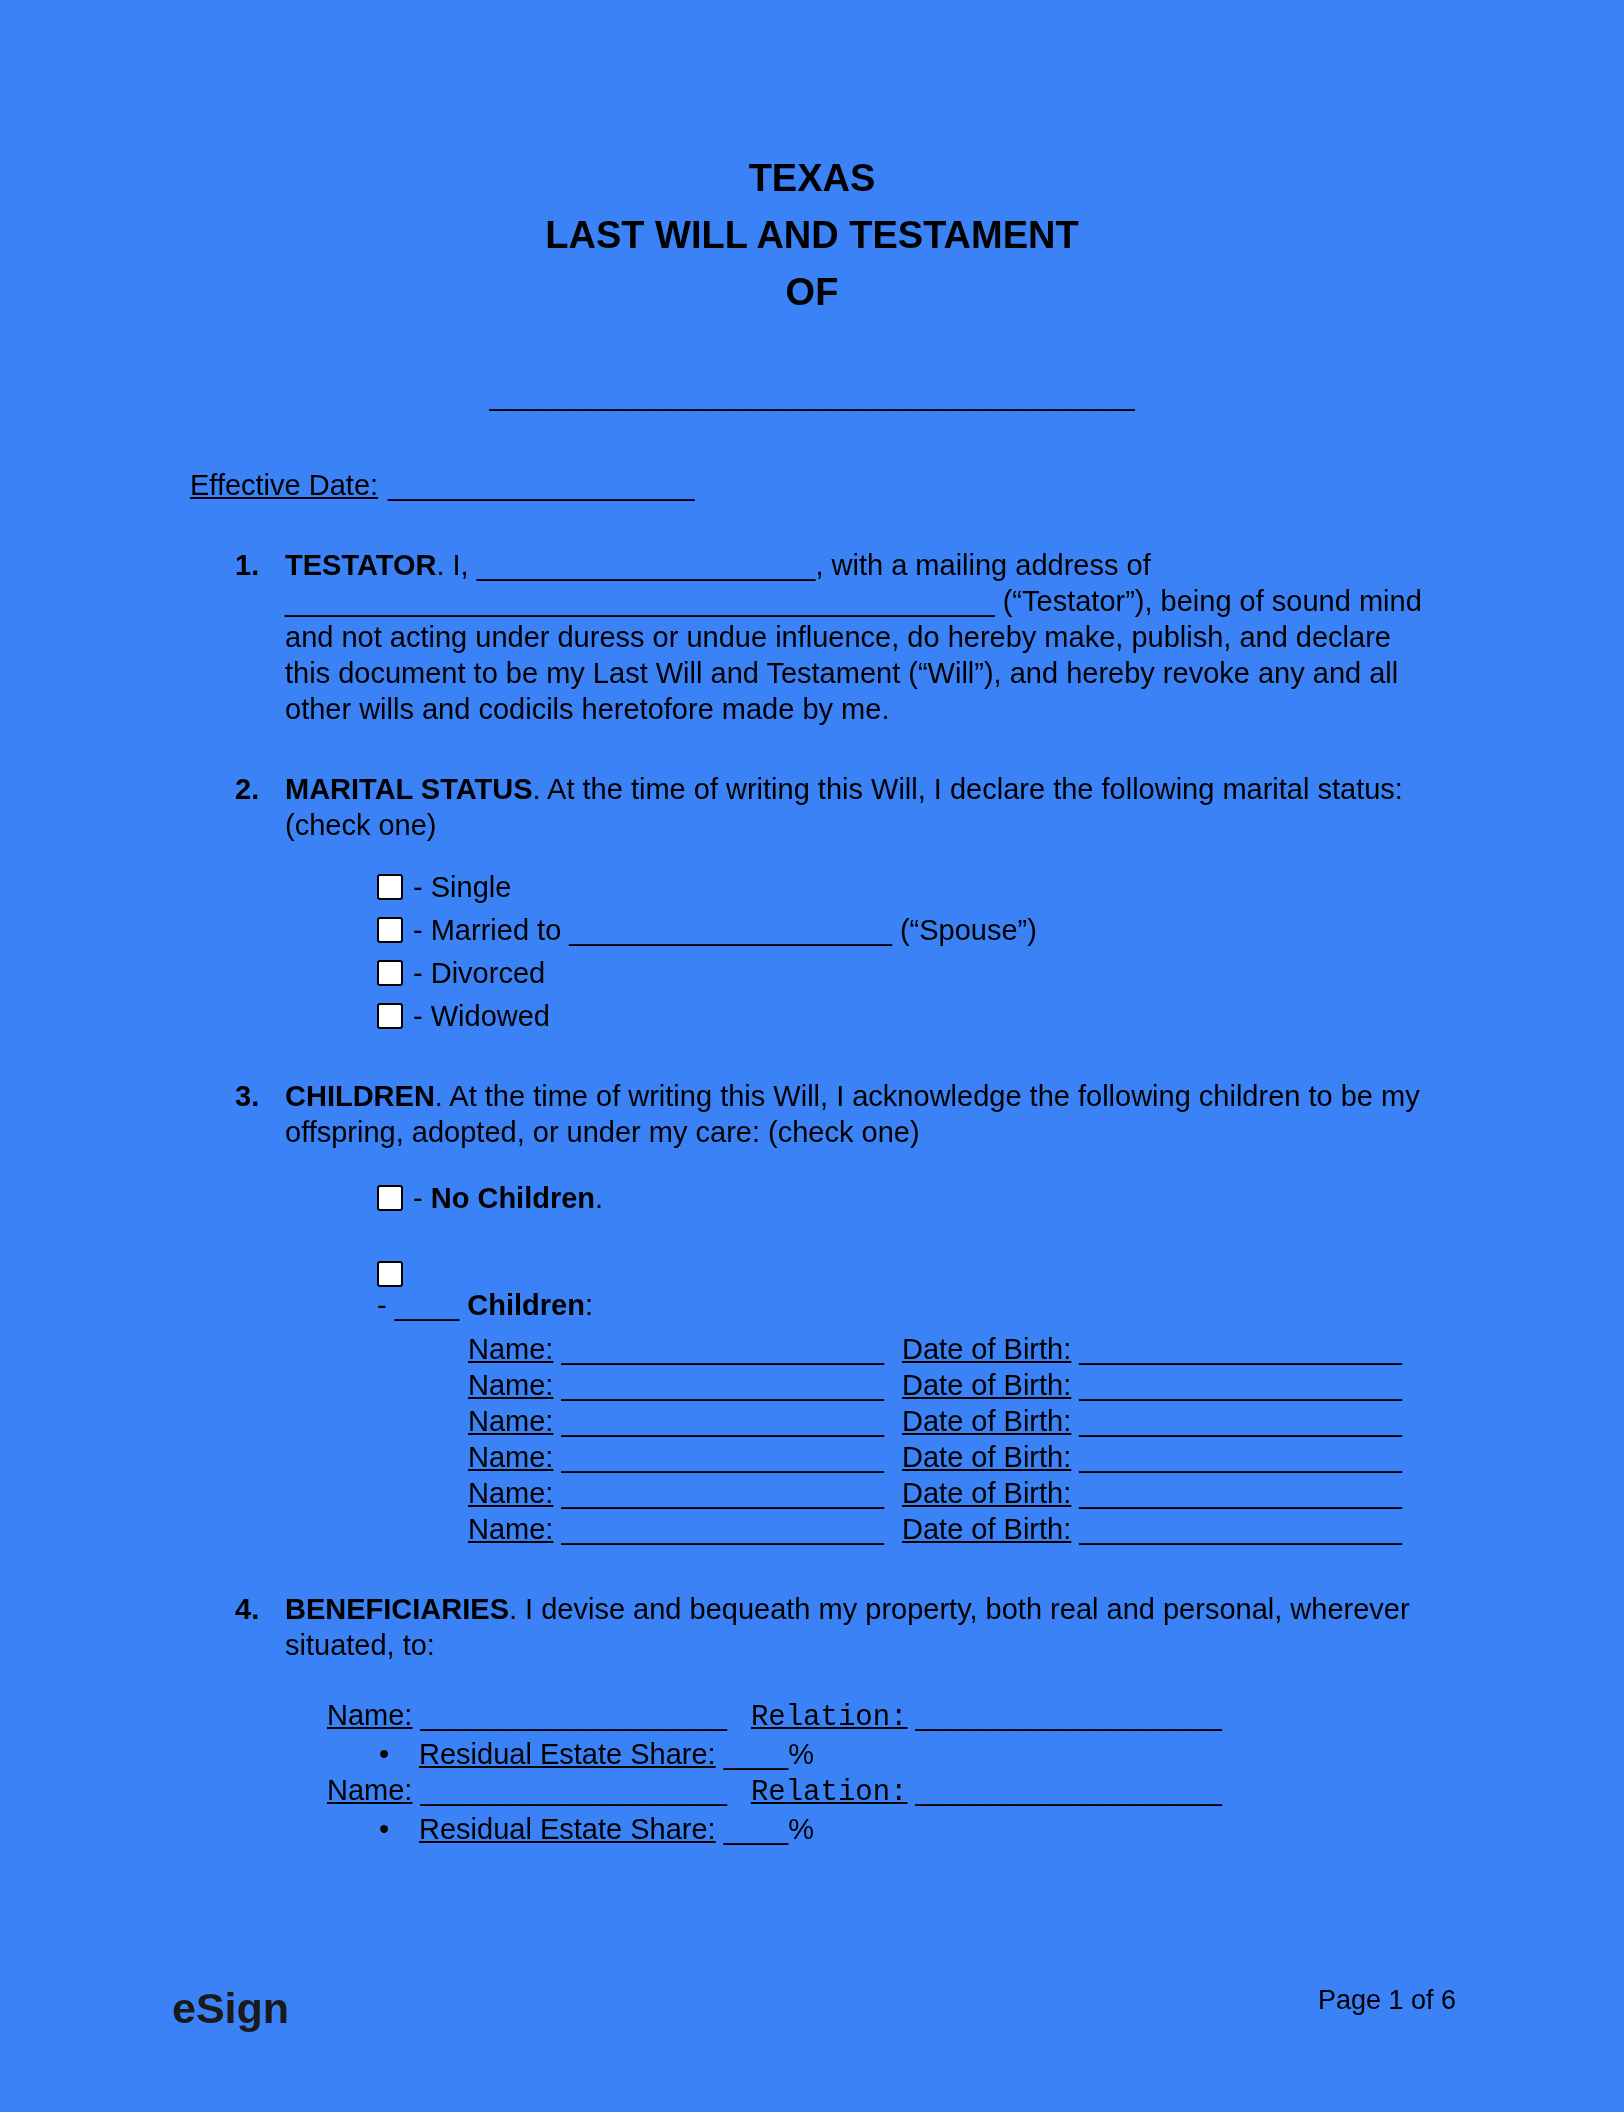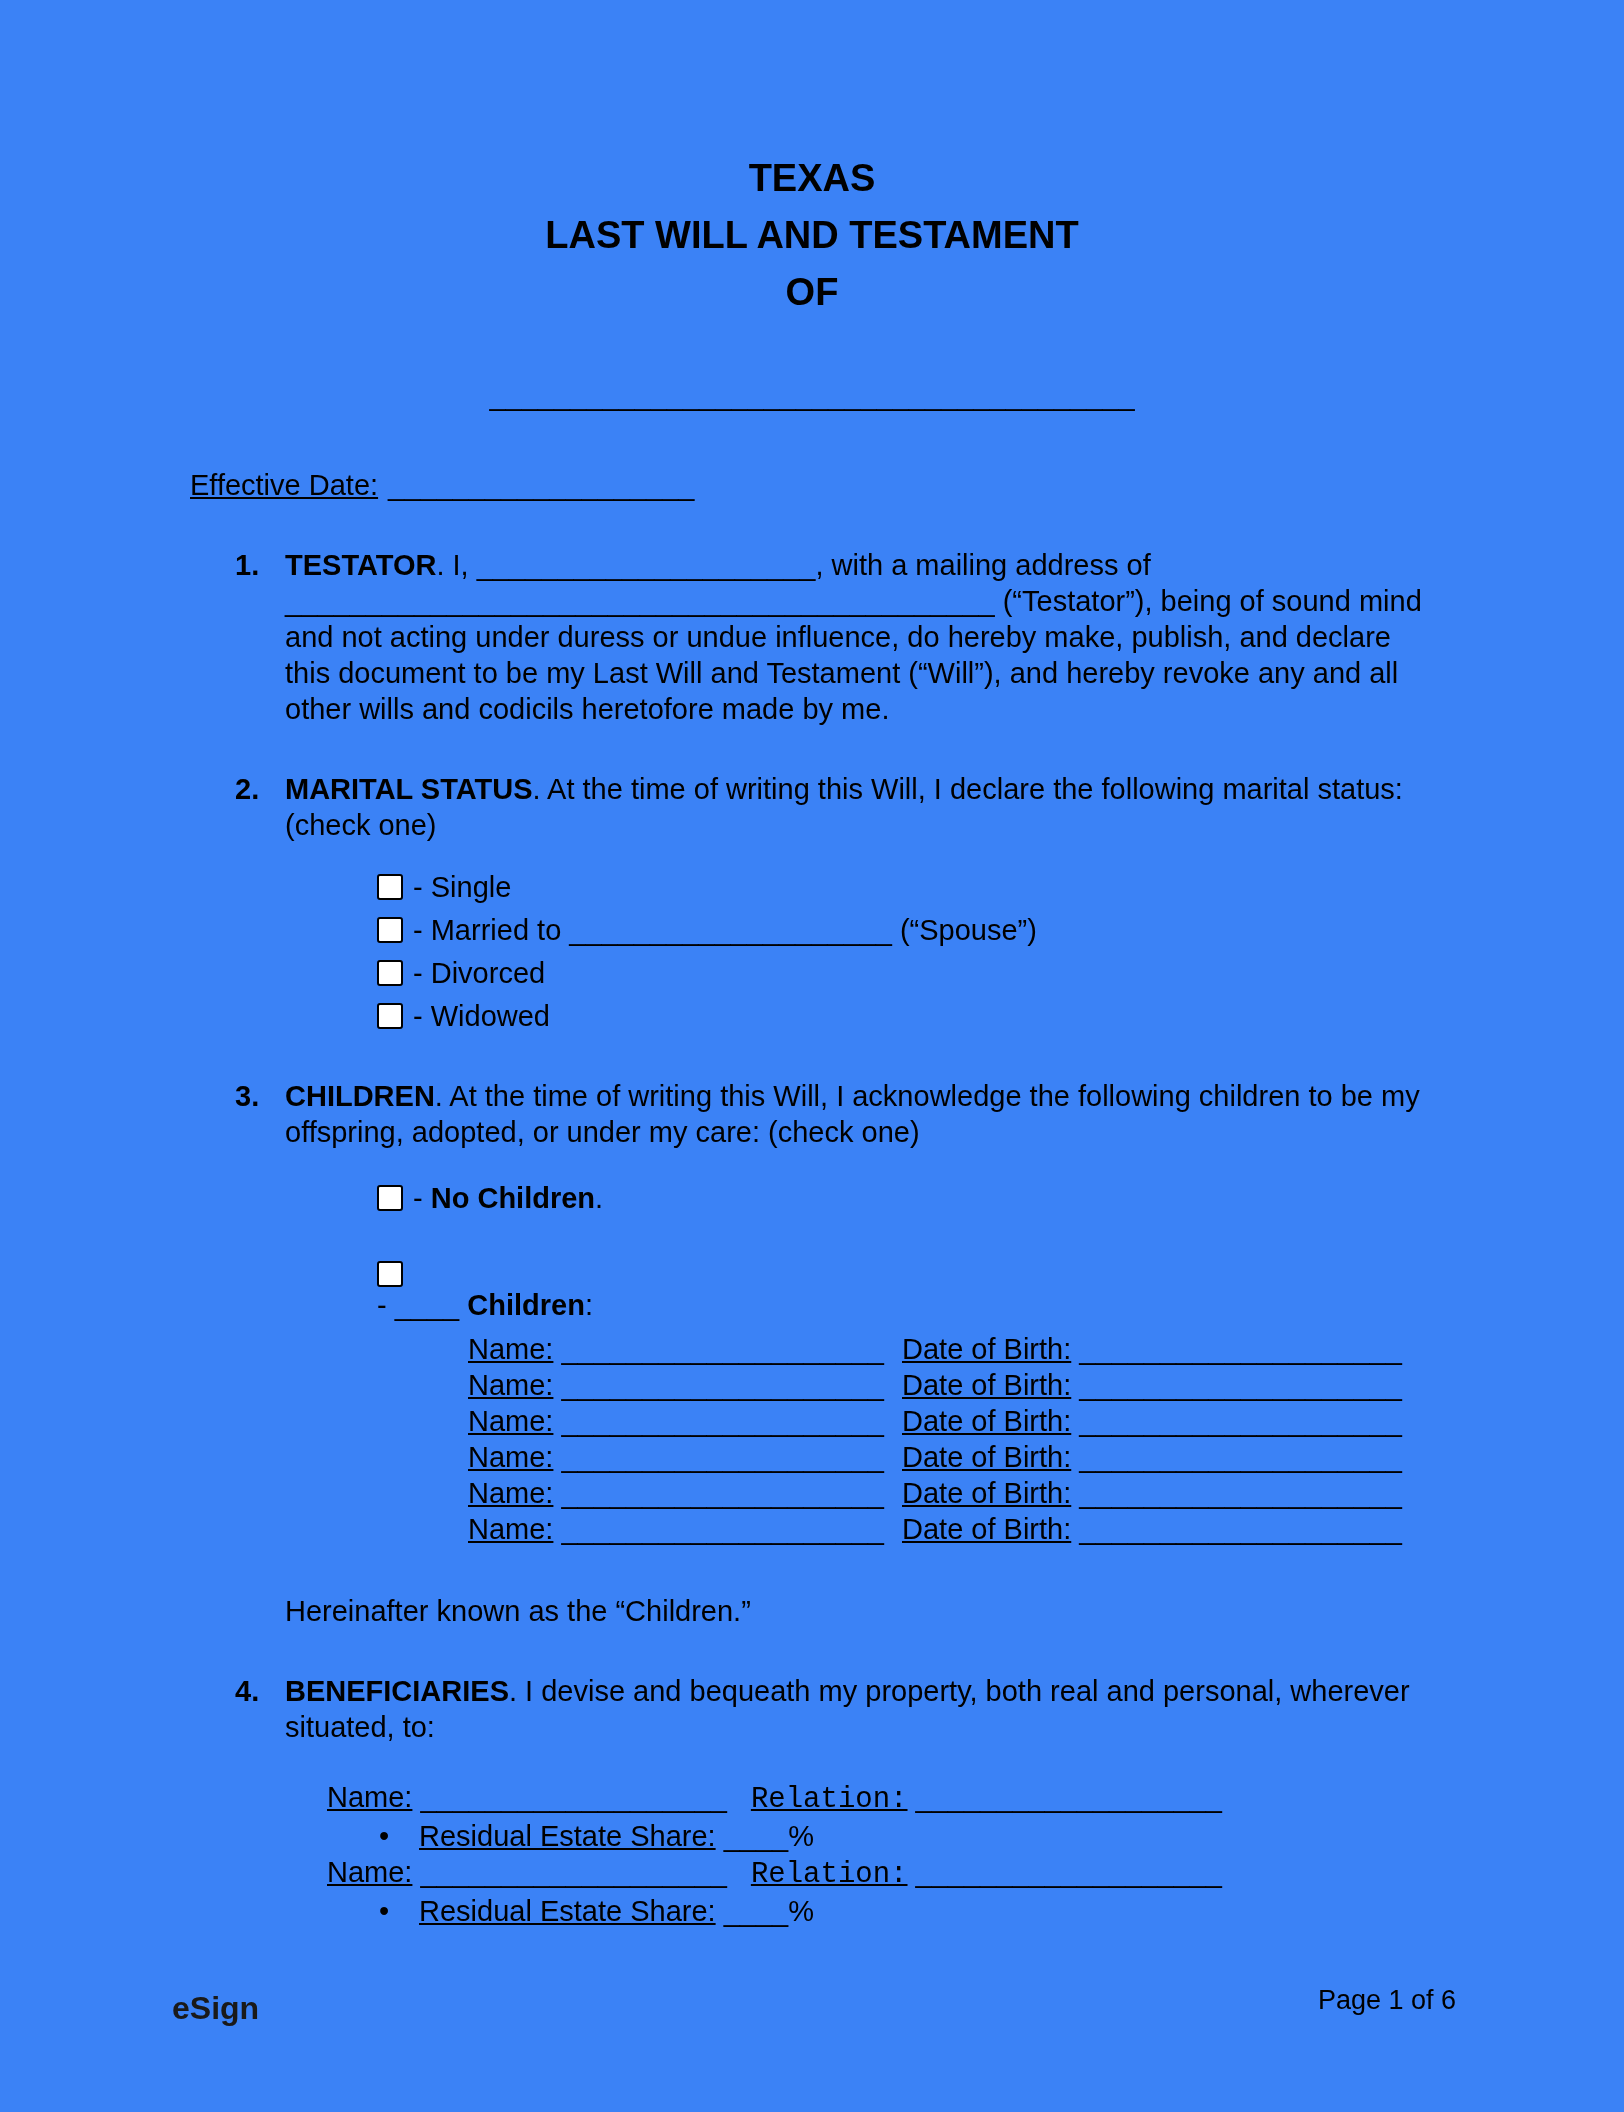--- a/index.html
+++ b/index.html
@@ -32,21 +32,21 @@
   .child-row { white-space:nowrap; }
   .child-row .dob-label { margin-left:18px; }
   .child-row .blank { margin-left:8px; }
   .hereinafter { margin-top:46px; }
   .beneficiaries-block { margin:34px 0 0 42px; }
   .ben-row .blank { margin-left:8px; }
   .ben-row .rel-label { margin-left:24px;font-family:Liberation Mono, monospace; }
   .ben-share { margin-left:52px; }
   .ben-share .bullet { display:inline-block; width:40px; }
   .ben-share .blank { margin-left:8px; }
-  .footer-brand { position:absolute; left:172px; bottom:86px; font-weight:700; font-size:32px; color:#1a1a1a; }
+  .footer-brand { position:absolute; left:172px; bottom:86px; font-weight:700; font-size:43px; color:#1a1a1a; }
   .footer-page { position:absolute; right:168px; bottom:94px; font-size:27px; }
 </style>
 </head>
 <body>
 
 <div class="page">
 
   <div class="doc-title">
     <div>TEXAS</div>
     <div>LAST WILL AND TESTAMENT</div>
@@ -104,21 +104,20 @@
 
       <div class="child-rows">
         <div class="child-row"><span class="ul">Name:</span><span class="blank">____________________</span><span class="ul dob-label">Date of Birth:</span><span class="blank">____________________</span></div>
         <div class="child-row"><span class="ul">Name:</span><span class="blank">____________________</span><span class="ul dob-label">Date of Birth:</span><span class="blank">____________________</span></div>
         <div class="child-row"><span class="ul">Name:</span><span class="blank">____________________</span><span class="ul dob-label">Date of Birth:</span><span class="blank">____________________</span></div>
         <div class="child-row"><span class="ul">Name:</span><span class="blank">____________________</span><span class="ul dob-label">Date of Birth:</span><span class="blank">____________________</span></div>
         <div class="child-row"><span class="ul">Name:</span><span class="blank">____________________</span><span class="ul dob-label">Date of Birth:</span><span class="blank">____________________</span></div>
         <div class="child-row"><span class="ul">Name:</span><span class="blank">____________________</span><span class="ul dob-label">Date of Birth:</span><span class="blank">____________________</span></div>
       </div>
 
-      <div class="hereinafter">Hereinafter known as the “Children.”</div>
     </div>
   </div>
 
   <div class="section">
     <div class="num">4.</div>
     <div class="content">
       <div><strong>BENEFICIARIES</strong><span>. I devise and bequeath my property, both real and personal, wherever situated, to:</span></div>
 
       <div class="beneficiaries-block">
         <div class="beneficiary">

